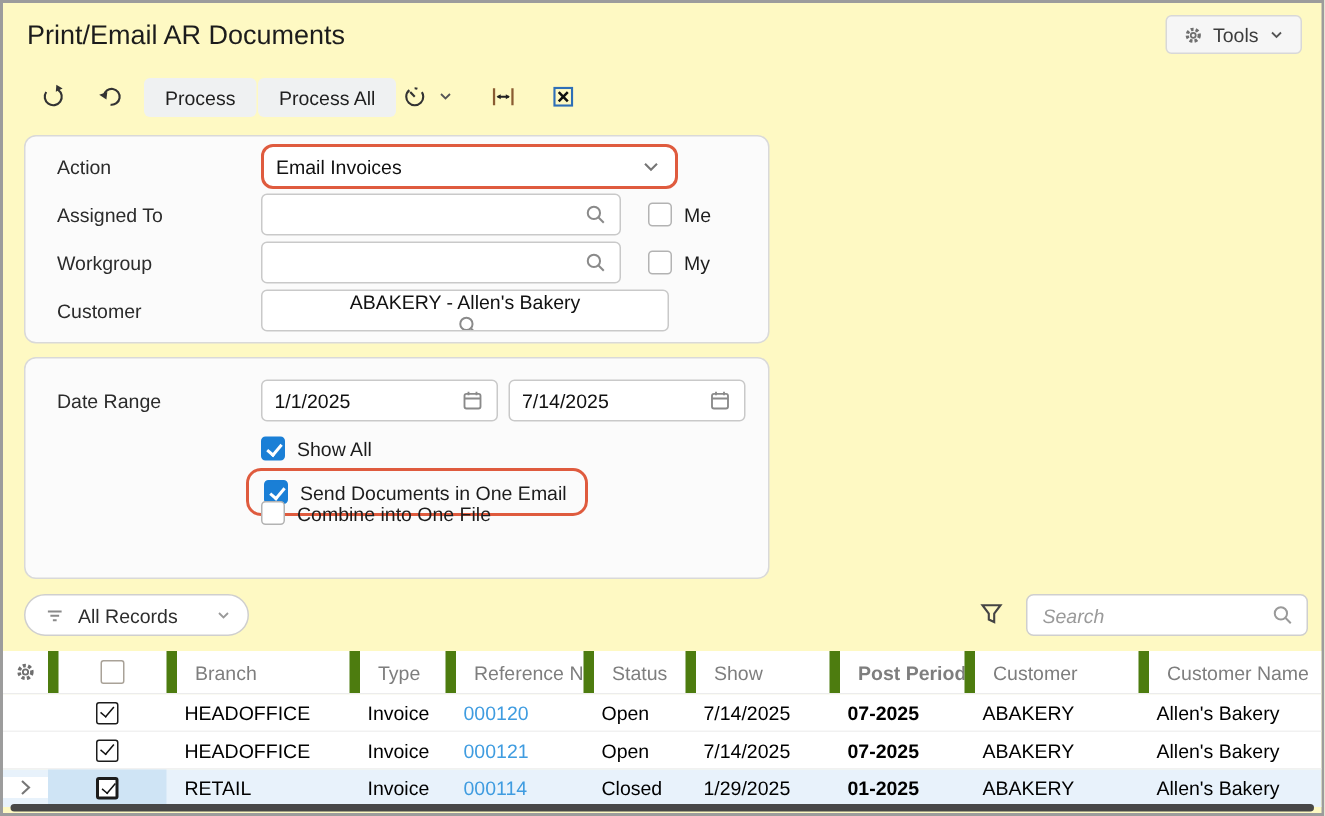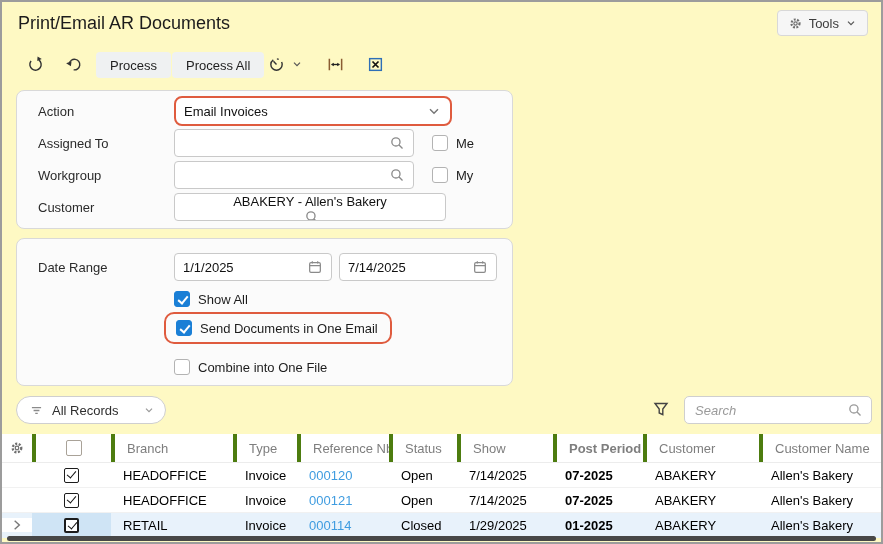--- a/index.html
+++ b/index.html
@@ -55,21 +55,21 @@
   .funnel-wrap { position:absolute; left:650px; top:398px; width:20px; height:20px; cursor:pointer; }
   .search-box {
     position:absolute; left:682px; top:394px; width:188px; height:28px; border:1px solid #cfcfcf; border-radius:5px;
     background:#fff; display:flex; align-items:center; padding:0 8px 0 10px;
   }
   .search-box input { flex:1; border:none; outline:none; font-size:13px; color:#333; min-width:0; font-family:inherit; background:transparent; }
   .search-box input::placeholder { font-style:italic; color:#9a9a9a; }
   
   .grid { position:absolute; left:0; right:0; top:432px; font-size:13px; }
   .g-header { display:flex; height:29px; align-items:center; color:#7e7e7e; background:#fff; border-bottom:1px solid #ececec; }
-  .g-header .gcell { border-left:4px solid #4d7c0f; height:100%; display:flex; align-items:center; }
+  .g-header .gcell { border-left:7px solid #4d7c0f; height:100%; display:flex; align-items:center; }
   .g-header .gcell:first-child { border-left:none; }
   .g-row { display:flex; height:25px; align-items:center; color:#000; border-bottom:1px solid #f1f1f1; background:#fff; }
   .g-row.selected { background:#e8f2fb; border-bottom-color:#e8f2fb; }
   .gcell { padding-left:12px; white-space:nowrap; overflow:hidden; }
   .c-sel   { width:30px;  padding-left:0; display:flex; align-items:center; justify-content:center; }
   .c-cb    { width:79px;  padding-left:0; display:flex; align-items:center; justify-content:center; height:100%; }
   .c-branch{ width:122px; }
   .c-type  { width:64px; }
   .c-ref   { width:92px; }
   .c-status{ width:68px; }
@@ -224,21 +224,21 @@
   <div class="opt" style="left:172px; top:289px;">
     <span class="cb blue"></span>
     <span>Show All</span>
   </div>
 
   <div class="hl-box" style="left:162px; top:310px;">
     <span class="cb blue"></span>
     <span>Send Documents in One Email</span>
   </div>
 
-  <div class="opt" style="left:172px; top:357px;">
+  <div class="opt" style="left:172px; top:332px;">
     <span class="cb"></span>
     <span>Combine into One File</span>
   </div>
 
   <div class="records-combo">
     <span>
       <svg width="15" height="15" viewBox="0 0 18 18">
           <path d="M3.5 5.5 H14.5 M5.5 9 H12.5 M7.5 12.5 H10.5" stroke="#8a8a8a" stroke-width="1.6"></path>
         </svg>
     </span>

